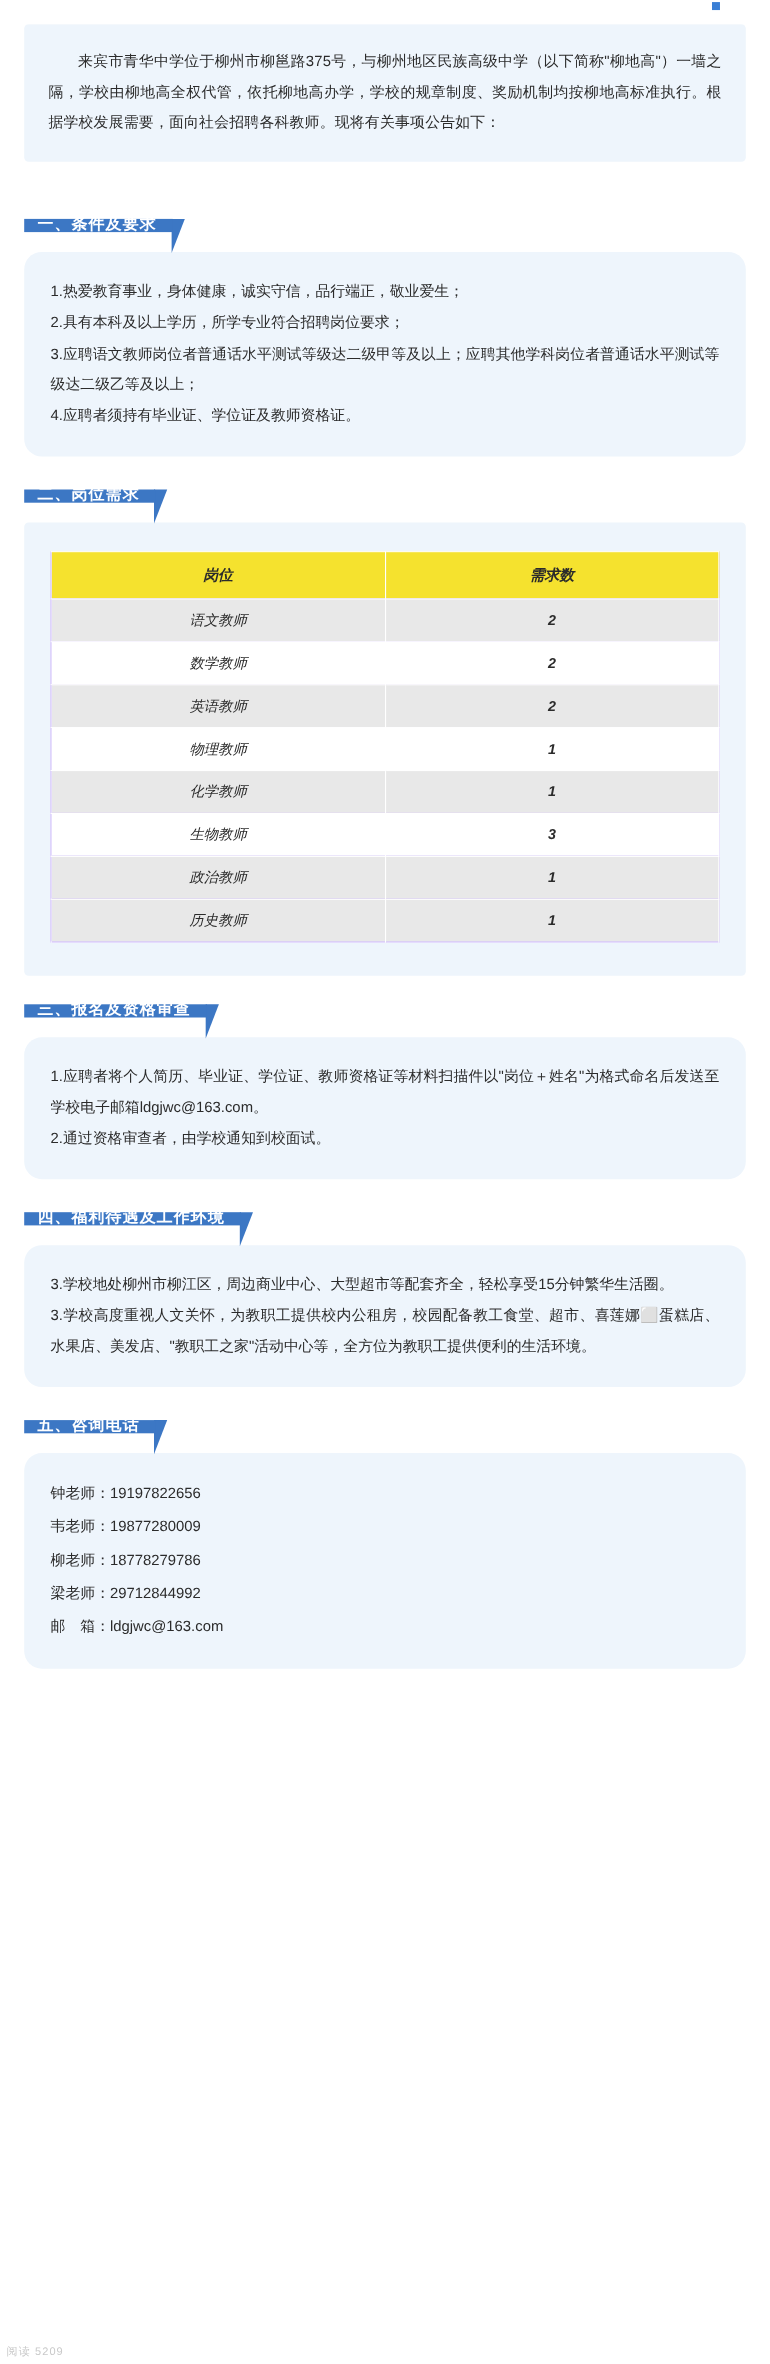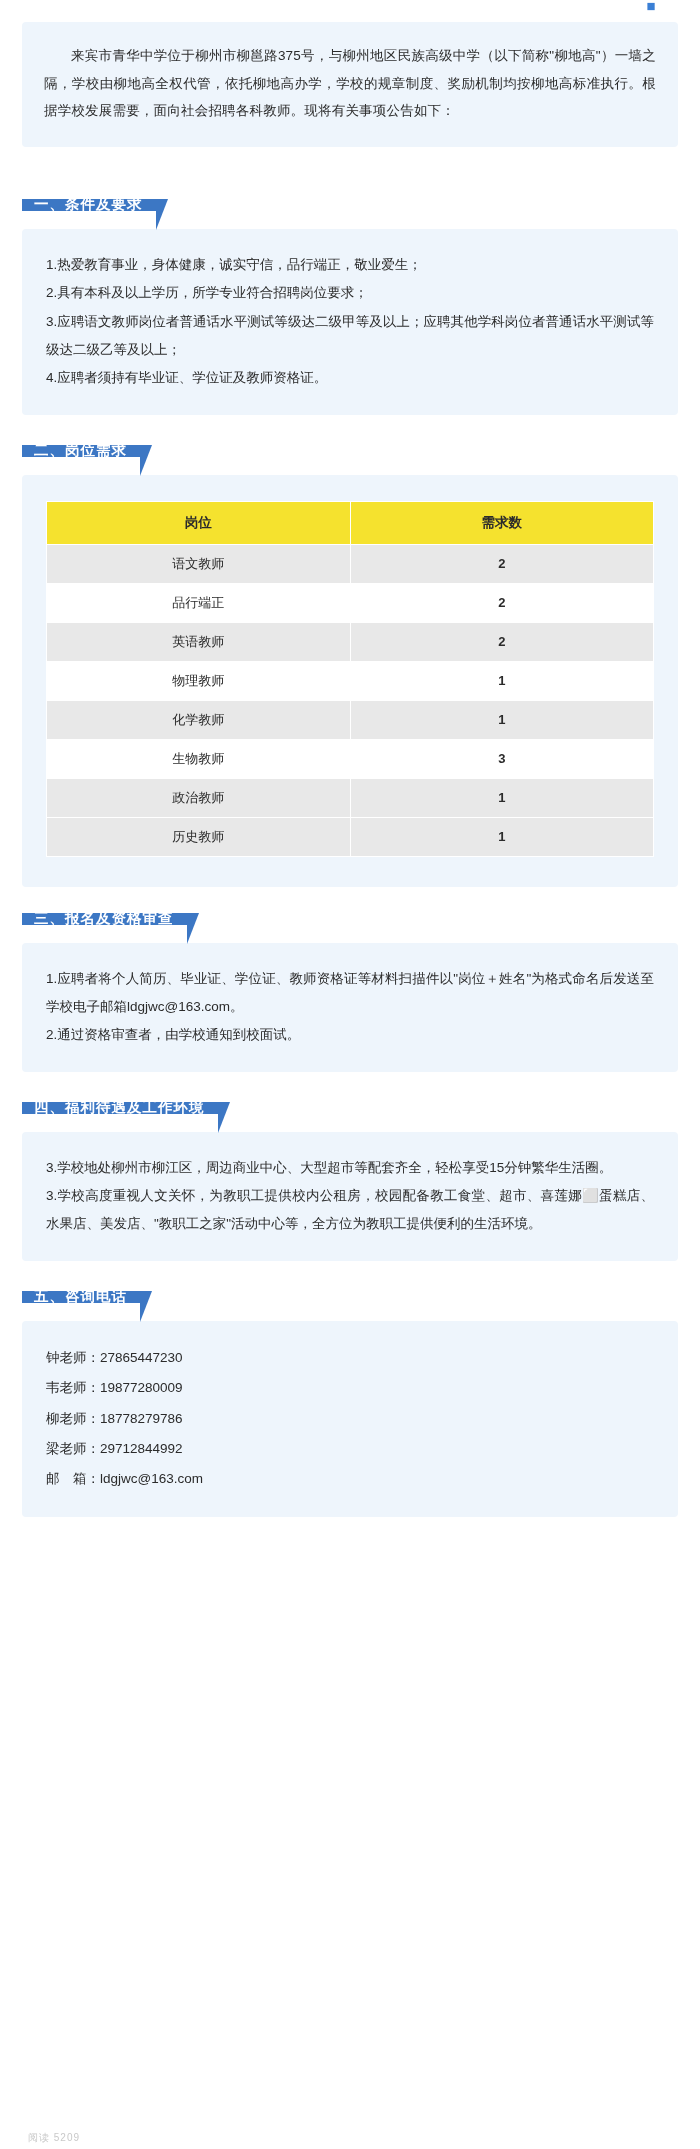--- a/index.html
+++ b/index.html
@@ -81,21 +81,21 @@
     height: 0;
     border-left: 12px solid #3c77c4;
     border-bottom: 31px solid transparent;
     z-index: 1;
   }
   .sec-head-wrap { line-height: 0; }
 
   
   .content-box {
     background: #eef5fc;
-    border-radius: 4px;
+    border-radius: 16px;
     padding: 22px 24px;
     margin-bottom: 4px;
   }
   .content-box ol,
   .content-box .lines {
     margin: 0;
     padding: 0;
     list-style: none;
   }
   .content-box .line {
@@ -108,20 +108,21 @@
   
   .table-box {
     background: #eef5fc;
     border-radius: 4px;
     padding: 26px 24px 30px 24px;
   }
   table.jobs {
     width: 100%;
     border-collapse: collapse;
     background: #8b5cf6;
+    font-style: italic;
   }
   table.jobs th {
     background: #f5e22e;
     color: #2b2b2b;
     font-size: 13.5px;
     font-weight: bold;
     padding: 12px 6px;
     text-align: center;
     border: 1px solid #ffffff;
   }
@@ -142,21 +143,21 @@
   .phone-line {
     font-size: 13.5px;
     line-height: 2.25;
     color: #2b2b2b;
   }
 
   .spacer-bottom { height: 60px; }
 
   .footer-note {
     position: absolute;
-    left: 28px;
+    left: 6px;
     bottom: 4px;
     font-size: 10px;
     color: #c9c9c9;
     letter-spacing: 1px;
   }
 </style>
 </head>
 <body>
 
 <div class="top-strip">
@@ -201,21 +202,21 @@
           <th>岗位</th>
           <th>需求数</th>
         </tr>
       </thead>
       <tbody>
         <tr class="odd">
           <td>语文教师</td>
           <td class="num">2</td>
         </tr>
         <tr class="even">
-          <td>品行端正</td>
+          <td>数学教师</td>
           <td class="num">2</td>
         </tr>
         <tr class="odd">
           <td>英语教师</td>
           <td class="num">2</td>
         </tr>
         <tr class="even">
           <td>物理教师</td>
           <td class="num">1</td>
         </tr>
@@ -266,21 +267,21 @@
   </div>
 
   <div class="sec-head-wrap">
     <div class="sec-head">
       <span class="bar">五、咨询电话</span>
       <span class="tail"></span>
     </div>
   </div>
   <div class="content-box">
     <div class="lines">
-      <div class="phone-line">钟老师：27865447230</div>
+      <div class="phone-line">钟老师：19197822656</div>
       <div class="phone-line">韦老师：19877280009</div>
       <div class="phone-line">柳老师：18778279786</div>
       <div class="phone-line">梁老师：29712844992</div>
       <div class="phone-line">邮　箱：ldgjwc@163.com</div>
     </div>
   </div>
 
   <div class="spacer-bottom"></div>
 </div>
 

